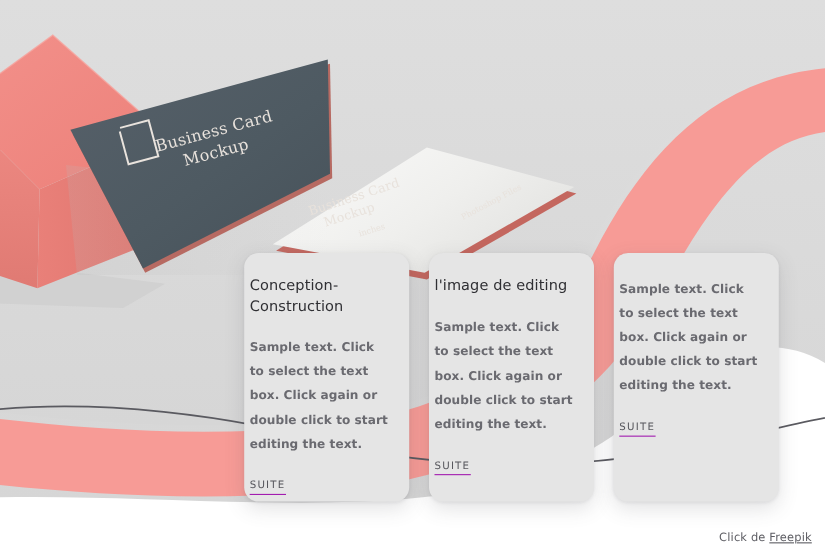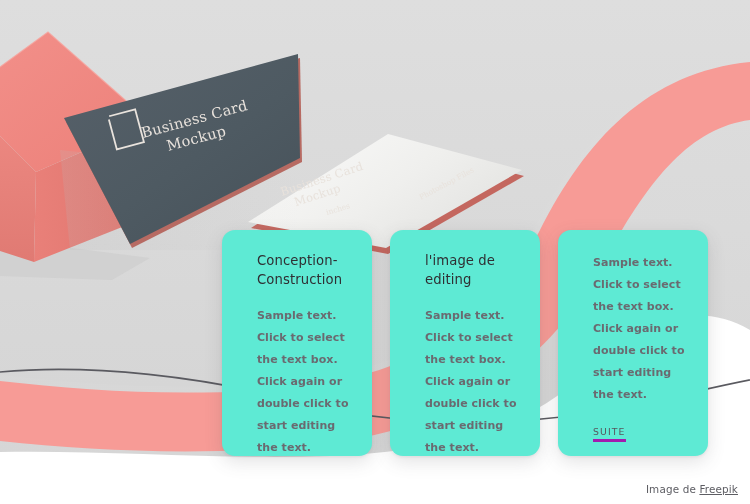--- a/index.html
+++ b/index.html
@@ -38,24 +38,24 @@
     top: 230px;
     width: 496px;
     height: 226px;
     display: flex;
     gap: 18px;
     align-items: stretch;
   }
   .info-card {
     position: relative;
     width: 150px;
-    background: #5eead4;
+    background: #e5e5e5;
     border-radius: 13px;
     box-shadow: 0 6px 18px rgba(80, 80, 90, 0.16), 0 1px 3px rgba(80,80,90,0.10);
-    padding: 22px 17px 18px 35px;
+    padding: 22px 17px 18px 5px;
     box-sizing: border-box;
     overflow: hidden;
   }
   .card-title {
     font-size: 13.2px;
     line-height: 1.42;
     color: #2f2f33;
     font-weight: 400;
     letter-spacing: 0.1px;
     margin: 0 0 16px 0;
@@ -68,21 +68,21 @@
     margin: 0 0 14px 0;
     letter-spacing: 0.05px;
     font-weight: bold;
   }
   .card-link {
     display: inline-block;
     font-size: 9.3px;
     letter-spacing: 1.1px;
     color: #57575d;
     text-decoration: none;
-    border-bottom: 3px solid #a21caf;
+    border-bottom: 1px solid #a21caf;
     padding-bottom: 2px;
     cursor: pointer;
   }
 
   
   .attribution {
     position: absolute;
     right: 12px;
     bottom: 9px;
     font-size: 10.4px;
@@ -218,15 +218,15 @@
       <a class="card-link">SUITE</a>
     </div>
 
     <div class="info-card">
       <div class="card-body">Sample text. Click to select the text box. Click again or double click to start editing the text.</div>
       <a class="card-link">SUITE</a>
     </div>
 
   </div>
 
-  <div class="attribution"><span>Image de </span><a class="attr-link">Freepik</a></div>
+  <div class="attribution"><span>Click de </span><a class="attr-link">Freepik</a></div>
 
 </div>
 
 </body></html>

